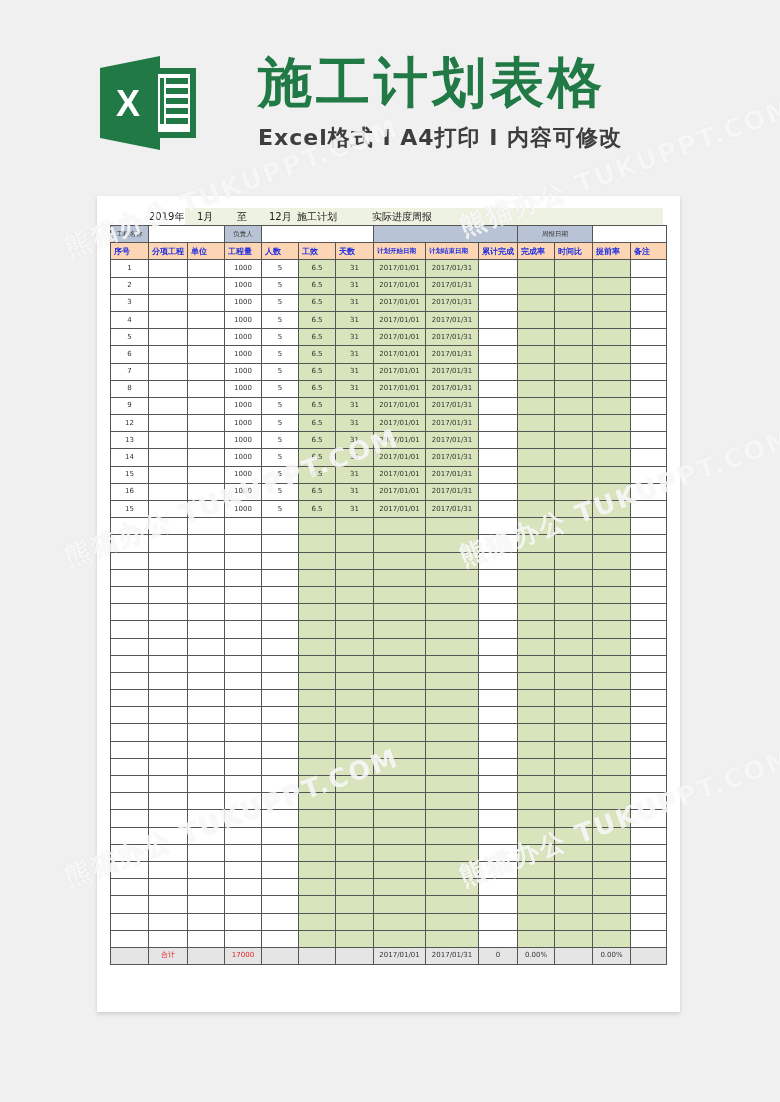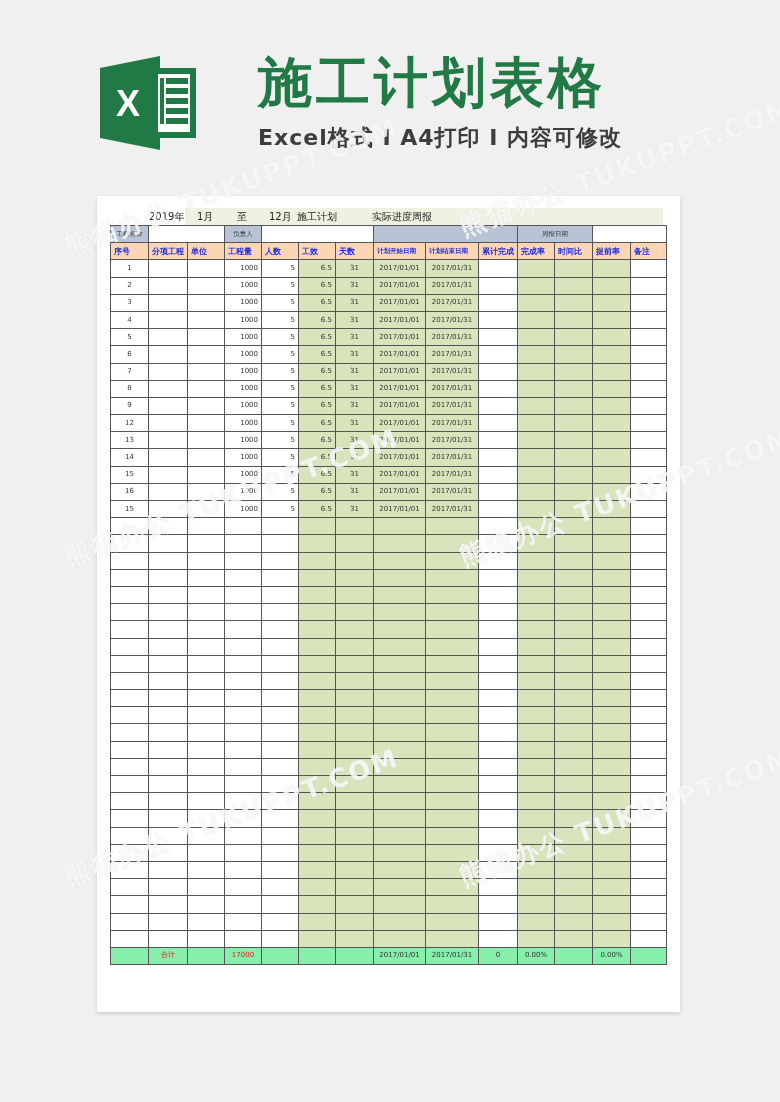--- a/index.html
+++ b/index.html
@@ -37,23 +37,23 @@
     font-size: 7px; color: #333; border-radius: 8px;
   }
   table.grid td {
     border: 1px solid #555; height: 16.2px; padding: 0 3px; overflow: hidden;
     white-space: nowrap; line-height: 15px;
   }
   .bg { background: #b8c4d6; text-align: center; font-size: 6.5px; color: #333; }
   .hdr td { background: #fcd5b4; color: #1f2ee0; font-weight: bold; text-align: left; font-size: 8px; }
   .g { background: #d8e4bc; }
   .c { text-align: center; }
-  .r { text-align: right; }
+  .r { text-align: center; }
   .red { color: #e02020; }
-  .tot td { background: #86efac; }
+  .tot td { background: #e5e5e5; }
 </style>
 </head>
 <body>
 
 <div class="wm" style="left:55px;top:170px;">熊猫办公 TUKUPPT.COM</div>
 <div class="wm" style="left:450px;top:150px;">熊猫办公 TUKUPPT.COM</div>
 <div class="wm" style="left:55px;top:480px;">熊猫办公 TUKUPPT.COM</div>
 <div class="wm" style="left:450px;top:480px;">熊猫办公 TUKUPPT.COM</div>
 <div class="wm" style="left:55px;top:800px;">熊猫办公 TUKUPPT.COM</div>
 <div class="wm" style="left:450px;top:800px;">熊猫办公 TUKUPPT.COM</div>

